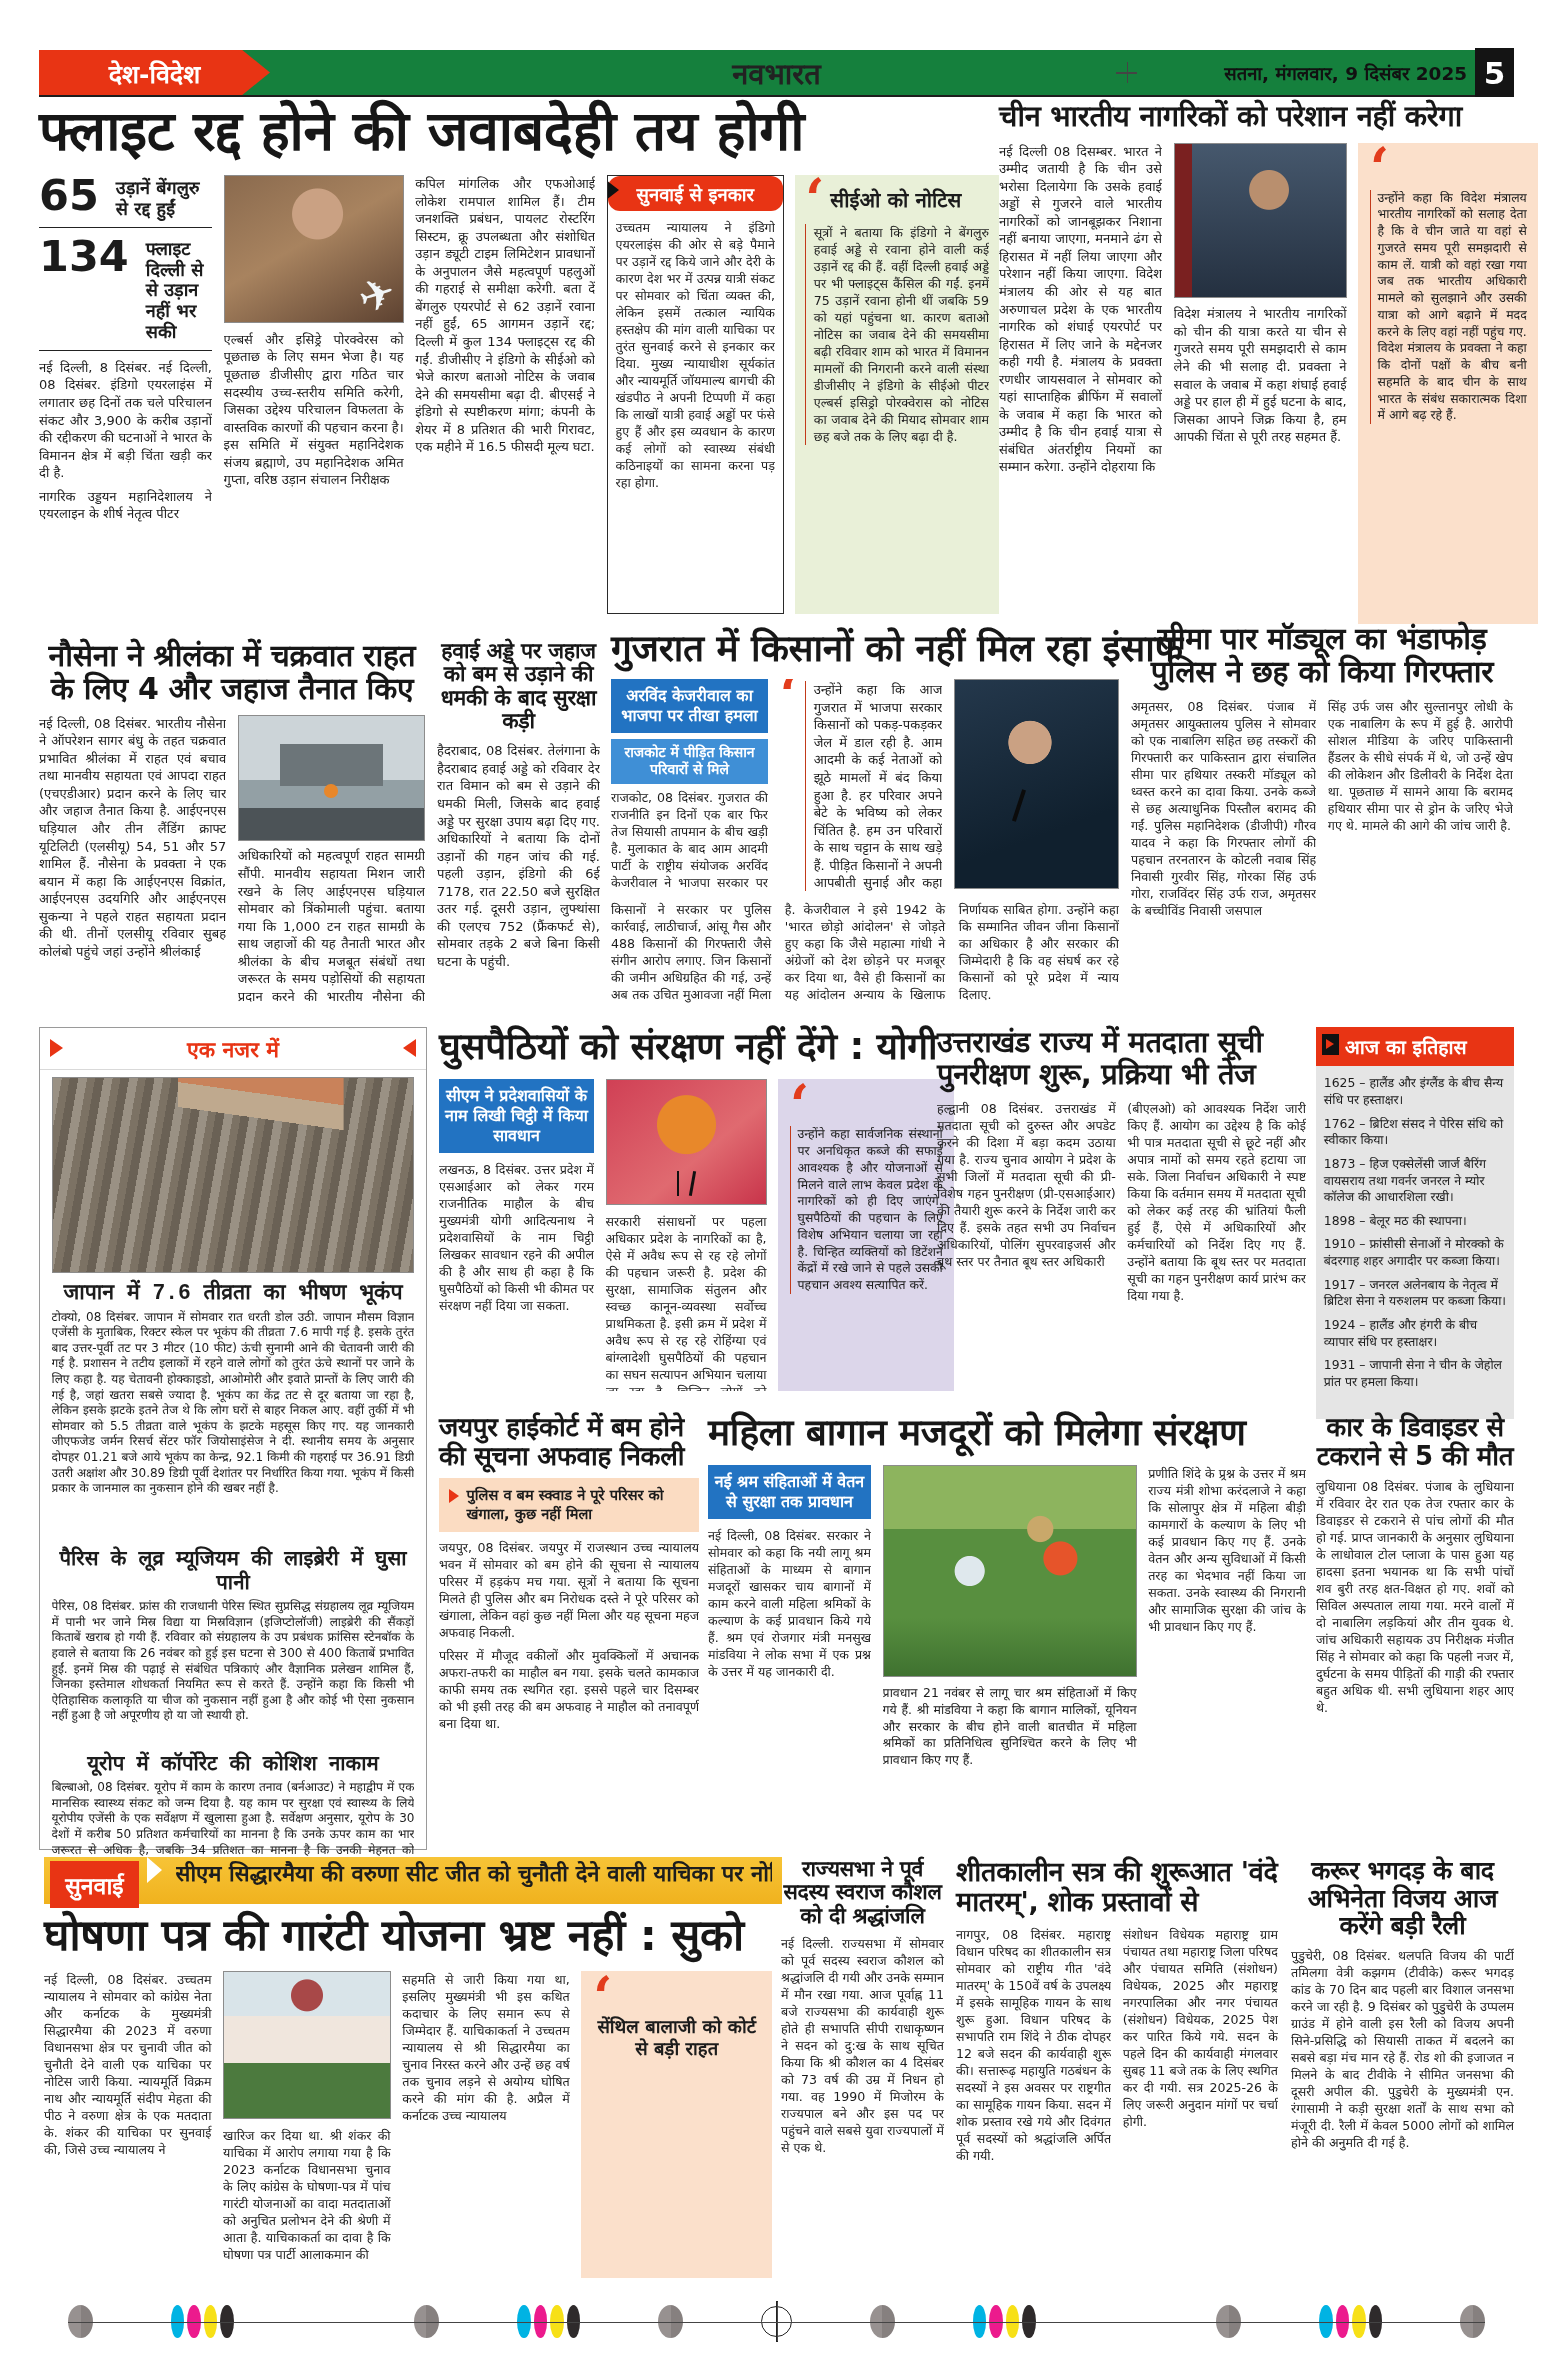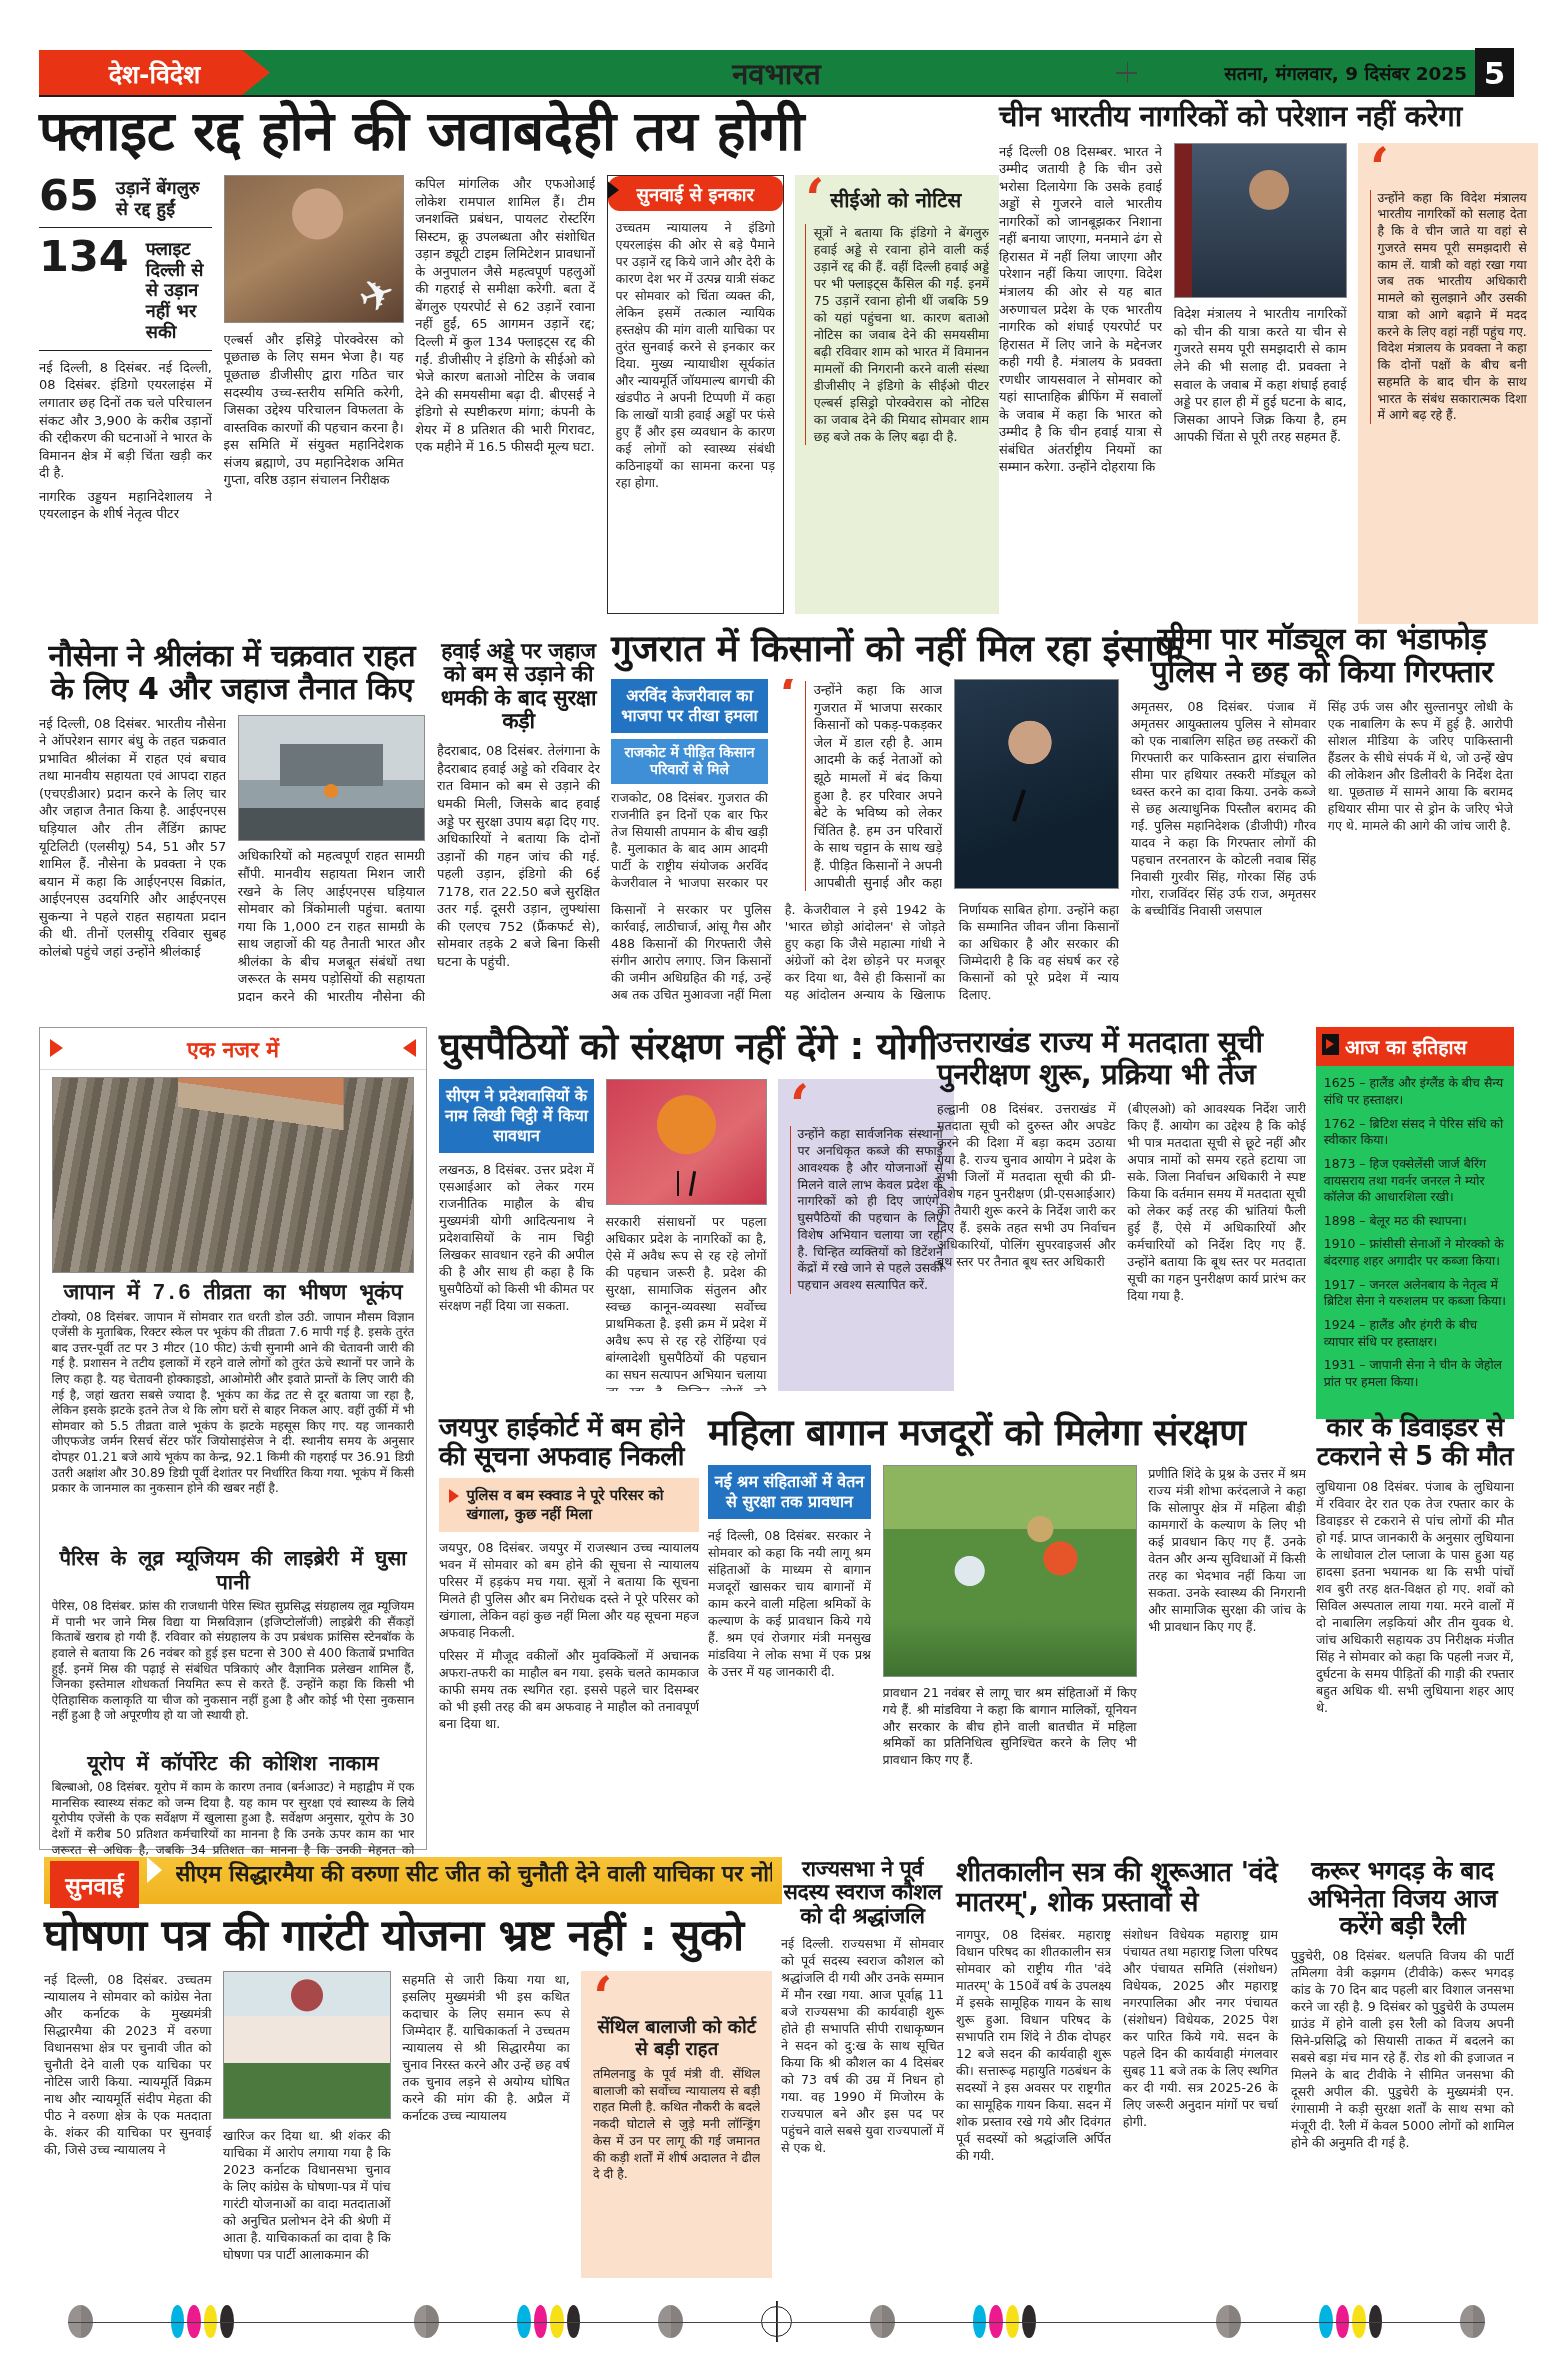--- a/index.html
+++ b/index.html
@@ -47,21 +47,21 @@
   .glance-title{color:#e83414;font-weight:800;font-size:21.3px;}
   .gl-tri-r{width:0;height:0;border-top:9.7px solid transparent;border-bottom:9.7px solid transparent;border-left:13.6px solid #e83414;}
   .gl-tri-l{width:0;height:0;border-top:9.7px solid transparent;border-bottom:9.7px solid transparent;border-right:13.6px solid #e83414;}
   .gl-hl{font-weight:800;text-align:center;font-size:21.3px;margin:7.8px 0 3.9px;line-height:1.15;font-family:Liberation Mono, monospace;}
   .gl-bt{font-size:12px;line-height:1.3;text-align:justify;overflow:hidden;}
   
   #history-head{background:#e83414;color:#ffffff;font-weight:800;font-size:19.4px;padding:5.8px 7.8px 5.8px 29px;position:relative;}
   #history-head .hh-ic{position:absolute;left:5.8px;top:6.8px;width:17.5px;height:21.3px;background:#111;}
   #history-head .hh-ic::after{content:"";position:absolute;left:3.9px;top:4.9px;width:0;height:0;
       border-top:5.8px solid transparent;border-bottom:5.8px solid transparent;border-left:8.7px solid #e83414;}
-  #history-body{background:#22c55e;padding:9.7px 7.8px;font-size:12.4px;line-height:1.35;}
+  #history-body{background:#e5e5e5;padding:9.7px 7.8px;font-size:12.4px;line-height:1.35;}
   #history-body .h-item{margin-bottom:6.8px;}
   
   #hearing-banner{background:linear-gradient(180deg,#f7c437,#f0b21e);display:flex;align-items:flex-start;gap:13.6px;padding:0 9.7px 0 0;}
   #hearing-tag{background:#e83414;color:#fff;font-weight:800;font-size:23px;padding:7.8px 15.5px;margin:3.9px 0 3.9px 5.8px;}
   #hearing-text{font-weight:800;font-size:22px;color:#1d1d1d;white-space:nowrap;overflow:hidden;}
   .banner-arrow{width:0;height:0;border-top:13.6px solid transparent;border-bottom:13.6px solid transparent;border-left:15.5px solid #fff;margin-left:-5.8px;}
   
   .stat-row{display:flex;gap:17px;align-items:flex-start;}
   .stat-num{font-size:43px;font-weight:800;line-height:.95;}
   .stat-lab{font-size:18px;font-weight:800;line-height:1.15;padding-top:2.9px;}
@@ -333,21 +333,20 @@
             linear-gradient(180deg,rgba(0,0,0,0) 0 30%,#f0e6dd 30% 62%,rgba(0,0,0,0) 62%),
             linear-gradient(180deg,#d9e4e9 0 38%,#e8ded4 38% 62%,#4c7a3e 62%)"></div>
         <p class="bt" style="margin:7.8px 0 0;font-size:12.6px">खारिज कर दिया था. श्री शंकर की याचिका में आरोप लगाया गया है कि 2023 कर्नाटक विधानसभा चुनाव के लिए कांग्रेस के घोषणा-पत्र में पांच गारंटी योजनाओं का वादा मतदाताओं को अनुचित प्रलोभन देने की श्रेणी में आता है. याचिकाकर्ता का दावा है कि घोषणा पत्र पार्टी आलाकमान की</p>
       </div>
       <div class="col">
         <p class="bt" style="margin:0;font-size:12.6px">सहमति से जारी किया गया था, इसलिए मुख्यमंत्री भी इस कथित कदाचार के लिए समान रूप से जिम्मेदार हैं. याचिकाकर्ता ने उच्चतम न्यायालय से श्री सिद्धारमैया का चुनाव निरस्त करने और उन्हें छह वर्ष तक चुनाव लड़ने से अयोग्य घोषित करने की मांग की है. अप्रैल में कर्नाटक उच्च न्यायालय</p>
       </div>
       <div class="col peachbox">
         <span class="quote-glyph">‘</span>
         <div style="font-weight:800;font-size:18.4px;text-align:center;line-height:1.2;margin:1.9px 0 5.8px">सेंथिल बालाजी को कोर्ट से बड़ी राहत</div>
-        <p class="bt" style="margin:0;font-size:12.4px">तमिलनाडु के पूर्व मंत्री वी. सेंथिल बालाजी को सर्वोच्च न्यायालय से बड़ी राहत मिली है. कथित नौकरी के बदले नकदी घोटाले से जुड़े मनी लॉन्ड्रिंग केस में उन पर लागू की गई जमानत की कड़ी शर्तों में शीर्ष अदालत ने ढील दे दी है.</p>
       </div>
     </div>
   </div>
 
   <div class="abs" style="top:1857px;left:781px;width:163px;height:435px">
     <div class="hl" style="font-size:21.3px;text-align:center">राज्यसभा ने पूर्व सदस्य स्वराज कौशल को दी श्रद्धांजलि</div>
     <p class="bt" style="margin:7.8px 0 0;font-size:12.6px;height:320px">नई दिल्ली. राज्यसभा में सोमवार को पूर्व सदस्य स्वराज कौशल को श्रद्धांजलि दी गयी और उनके सम्मान में मौन रखा गया. आज पूर्वाह्न 11 बजे राज्यसभा की कार्यवाही शुरू होते ही सभापति सीपी राधाकृष्णन ने सदन को दु:ख के साथ सूचित किया कि श्री कौशल का 4 दिसंबर को 73 वर्ष की उम्र में निधन हो गया. वह 1990 में मिजोरम के राज्यपाल बने और इस पद पर पहुंचने वाले सबसे युवा राज्यपालों में से एक थे.</p>
   </div>
 
   <div class="abs" style="top:1857px;left:956px;width:322px;height:435px">

